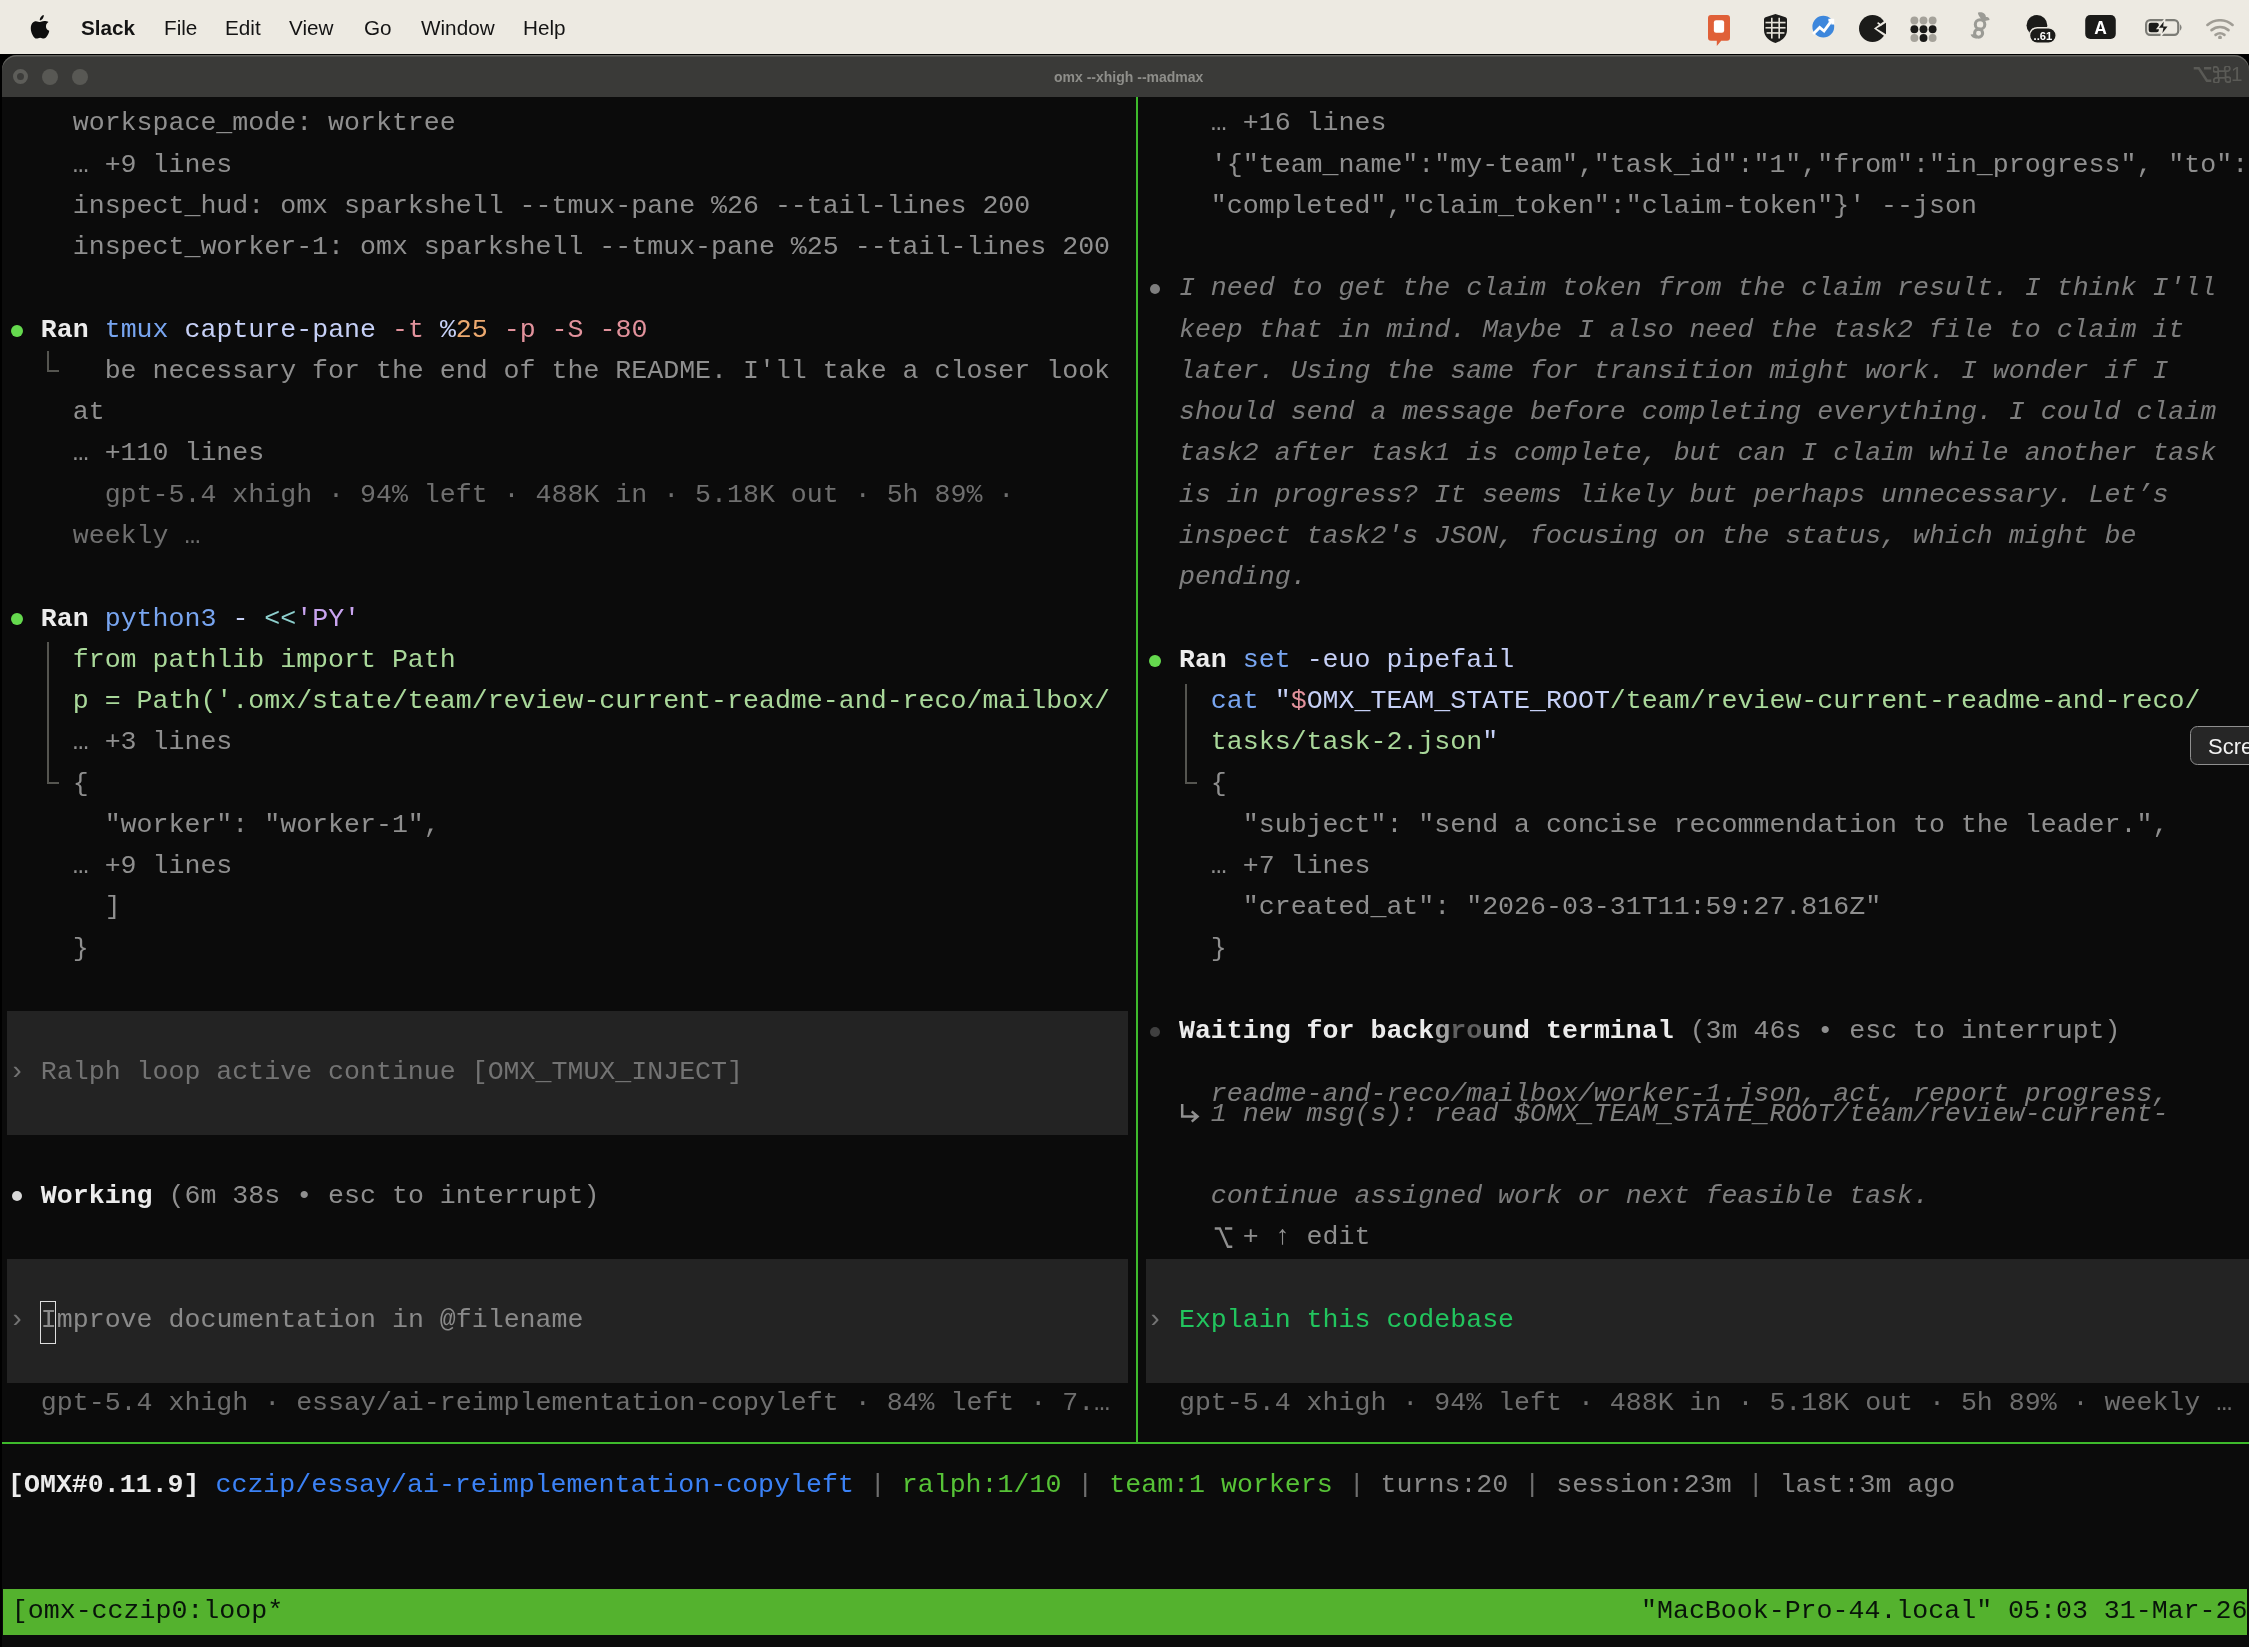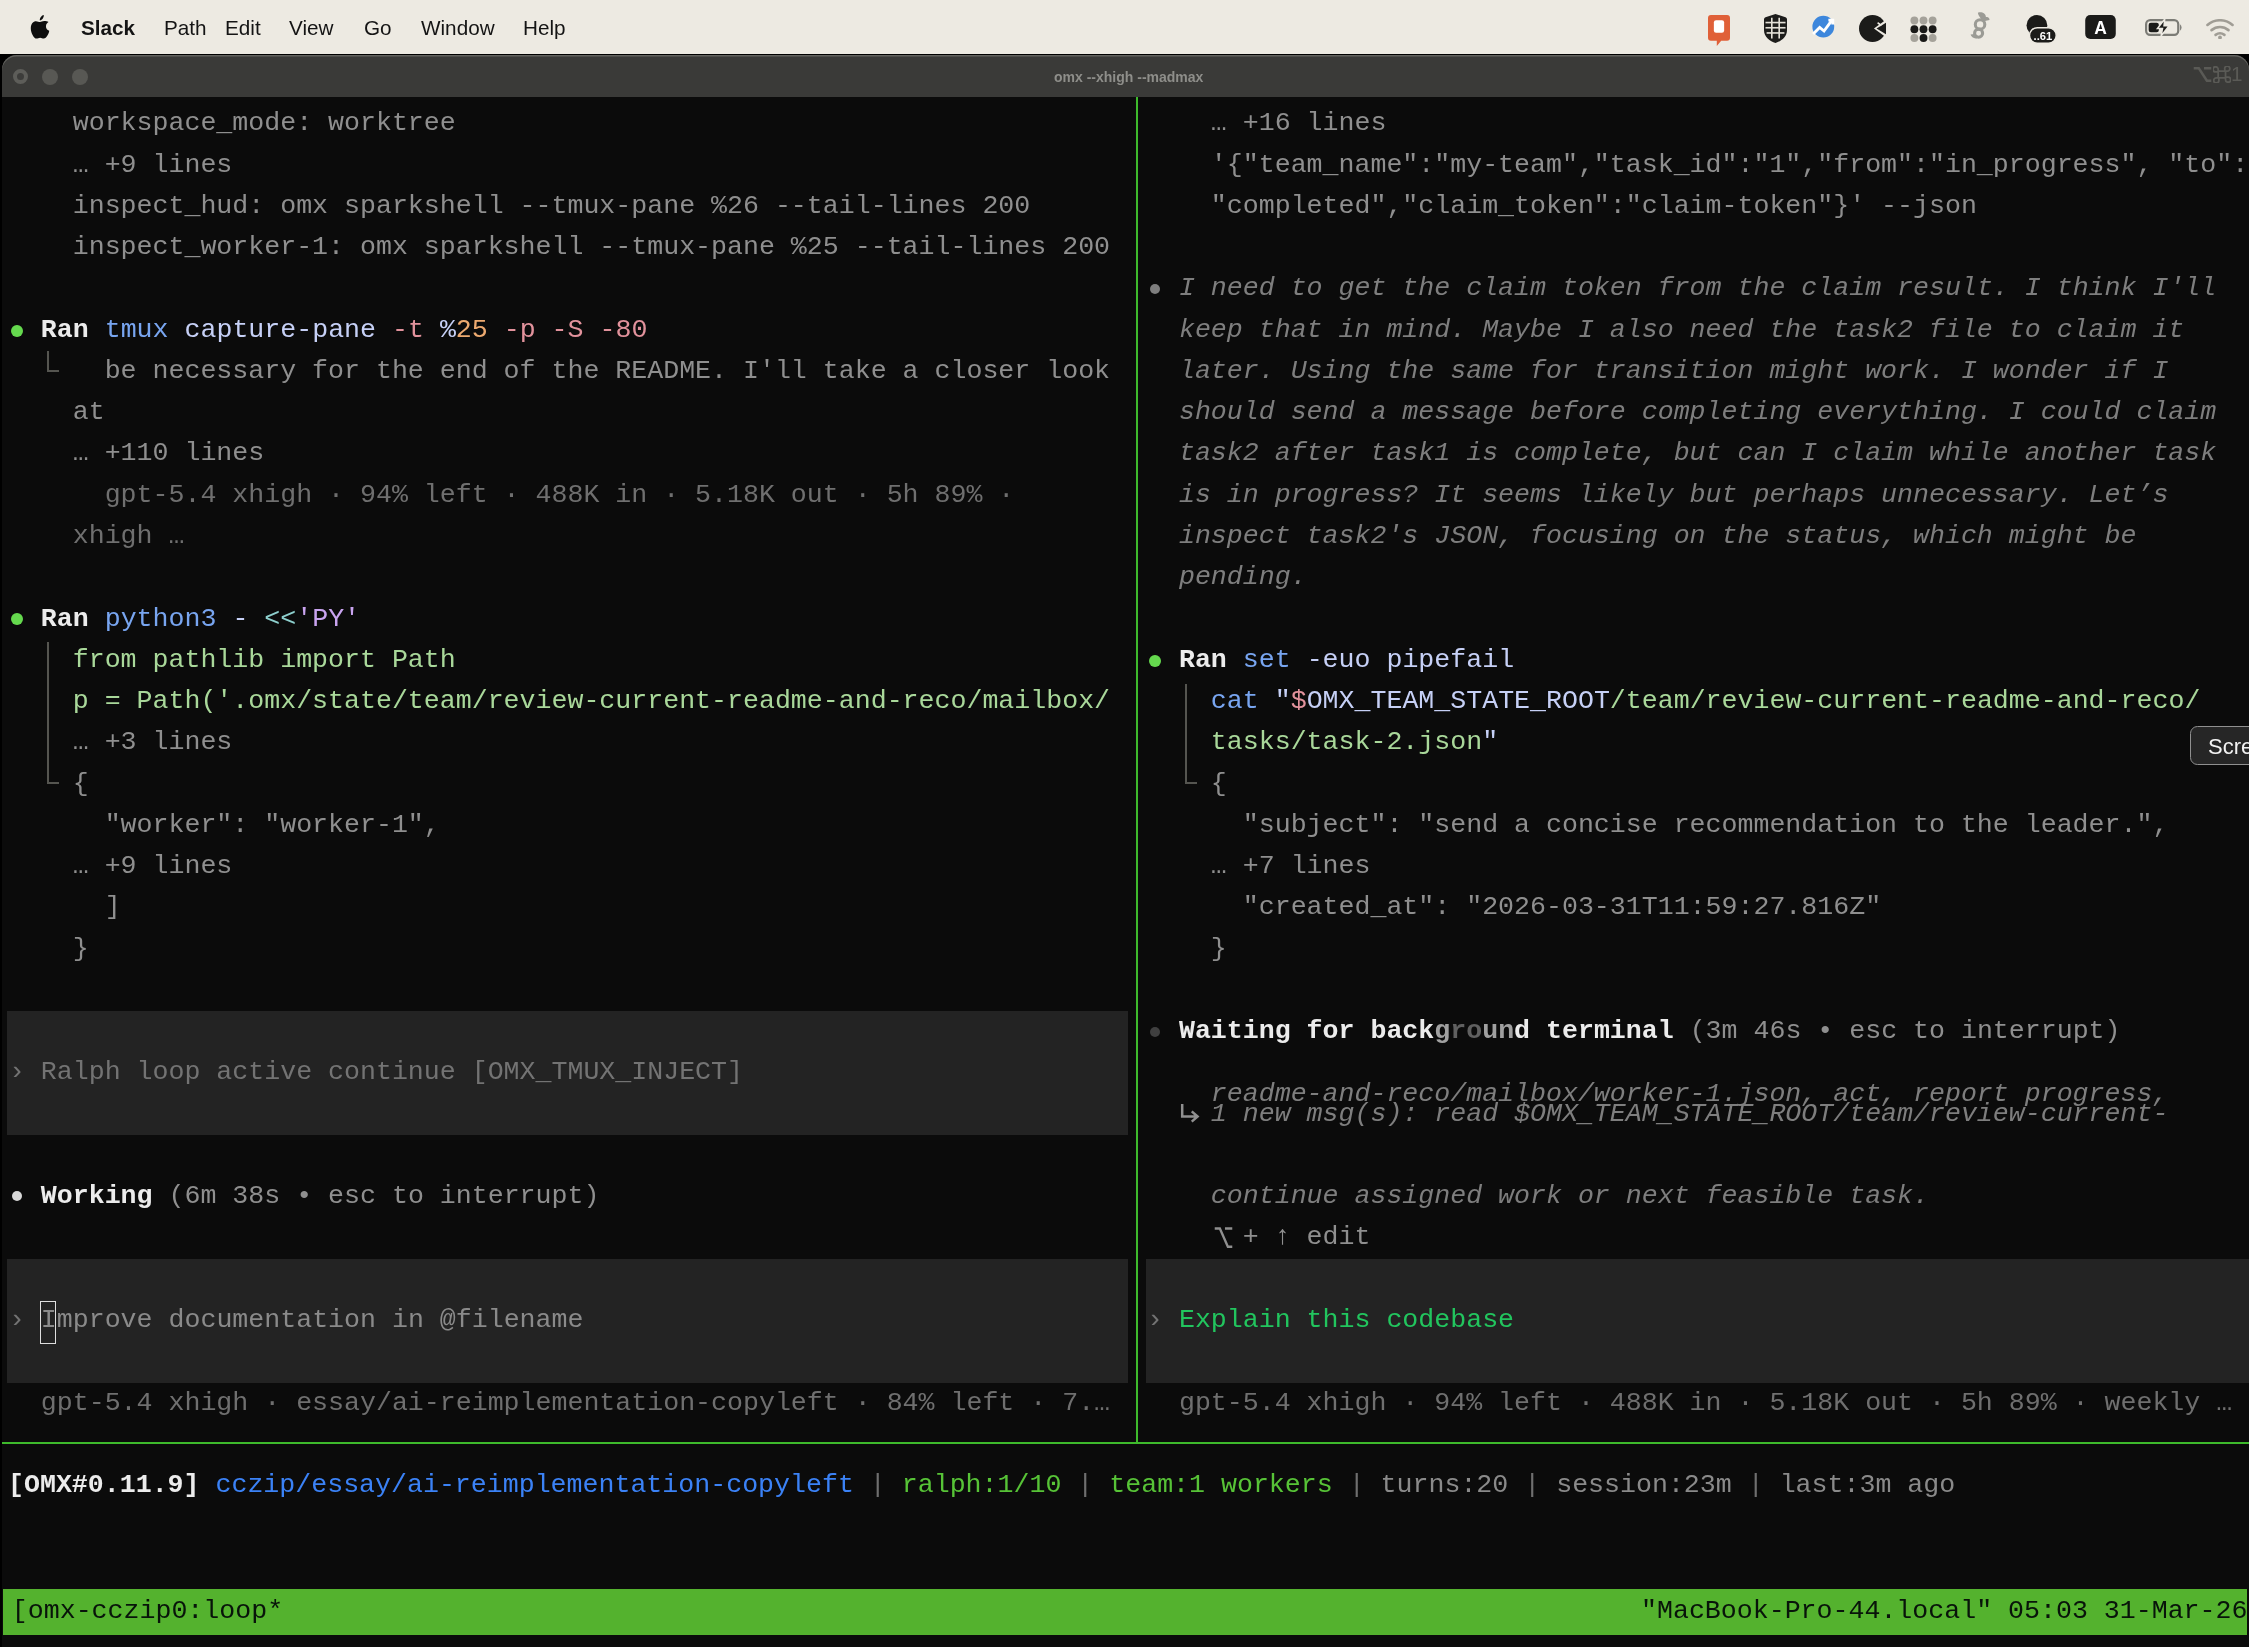--- a/index.html
+++ b/index.html
@@ -31,21 +31,21 @@
 </style></head>
 <body>
 <div id="window"></div>
 
 <div id="menubar"></div>
 <svg class="abs" style="left:30px;top:14px" width="20" height="28" viewBox="0 0 27 38">
  <path fill="#0e0e0e" d="M19.2 9.6c-2.6 0-4.2 1.3-5.6 1.3-1.5 0-3.3-1.2-5.6-1.2C4.6 9.7 1 12.9 1 19.3c0 6.8 4.5 14.1 7.7 14.1 1.6 0 3-1.1 5-1.1 2 0 3 1.1 5 1.1 3.3 0 7.3-7.3 7.3-10.6-3.1-1.5-4.4-3.4-4.4-6 0-2.8 1.6-4.8 3.4-5.8-1.3-1.2-3.6-1.4-5.8-1.4z"></path>
  <path fill="#0e0e0e" d="M18.6 1.2c.5 2.8-2 7.2-5.3 7.5-.5-3.4 2.6-7.2 5.3-7.5z"></path>
 </svg>
 <div class="mitem b" style="left:81px;">Slack</div>
-<div class="mitem" style="left:164px;">Path</div>
+<div class="mitem" style="left:164px;">File</div>
 <div class="mitem" style="left:225px;">Edit</div>
 <div class="mitem" style="left:289px;">View</div>
 <div class="mitem" style="left:364px;">Go</div>
 <div class="mitem" style="left:421px;">Window</div>
 <div class="mitem" style="left:523px;">Help</div>
 
 <svg class="abs" style="left:1708px;top:14.8px" width="22" height="31" viewBox="0 0 30 42">
  <path fill="#e06038" d="M4 0 h22 a4 4 0 0 1 4 4 v27 a4 4 0 0 1-4 4 h-8 l-6 7 v-7 h-8 a4 4 0 0 1-4-4 v-27 a4 4 0 0 1 4-4 z"></path>
  <rect x="8" y="7" width="14" height="17" rx="3" fill="#fff"></rect>
 </svg>
@@ -138,21 +138,21 @@
 <div class="r" style="top:103px;">    workspace_mode: worktree</div>
 <div class="r" style="top:145px;">    … +9 lines</div>
 <div class="r" style="top:186px;">    inspect_hud: omx sparkshell --tmux-pane %26 --tail-lines 200</div>
 <div class="r" style="top:227px;">    inspect_worker-1: omx sparkshell --tmux-pane %25 --tail-lines 200</div>
 <div class="r" style="top:310px;"><span style="color:transparent;">•</span> <span class="wb">Ran</span> <span class="bl">tmux</span> <span class="pe">capture-pane</span> <span class="ro">-t</span> <span class="pe">%</span><span class="or">25</span> <span class="ro">-p -S -80</span></div>
 <div class="corner" style="left:47px;top:351px;width:10.3px;height:19px;"></div>
 <div class="r" style="top:351px;">      be necessary for the end of the README. I'll take a closer look</div>
 <div class="r" style="top:392px;">    at</div>
 <div class="r" style="top:433px;">    … +110 lines</div>
 <div class="r dm" style="top:475px;">      gpt-5.4 xhigh · 94% left · 488K in · 5.18K out · 5h 89% ·</div>
-<div class="r dm" style="top:516px;">    xhigh …</div>
+<div class="r dm" style="top:516px;">    weekly …</div>
 <div class="r" style="top:599px;"><span style="color:transparent;">•</span> <span class="wb">Ran</span> <span class="bl">python3</span> <span class="pe">-</span> <span class="te">&lt;&lt;</span><span class="lv">'PY'</span></div>
 <div class="guide" style="left:47px;top:642px;height:137px;"></div>
 <div class="corner" style="left:47px;top:763px;width:10.3px;height:18.5px;"></div>
 <div class="r code" style="top:640px;">    from pathlib import Path</div>
 <div class="r code" style="top:681px;">    p = Path('.omx/state/team/review-current-readme-and-reco/mailbox/</div>
 <div class="r" style="top:722px;">    … +3 lines</div>
 <div class="r" style="top:764px;">    {</div>
 <div class="r" style="top:805px;">      "worker": "worker-1",</div>
 <div class="r" style="top:846px;">    … +9 lines</div>
 <div class="r" style="top:887px;">      ]</div>

